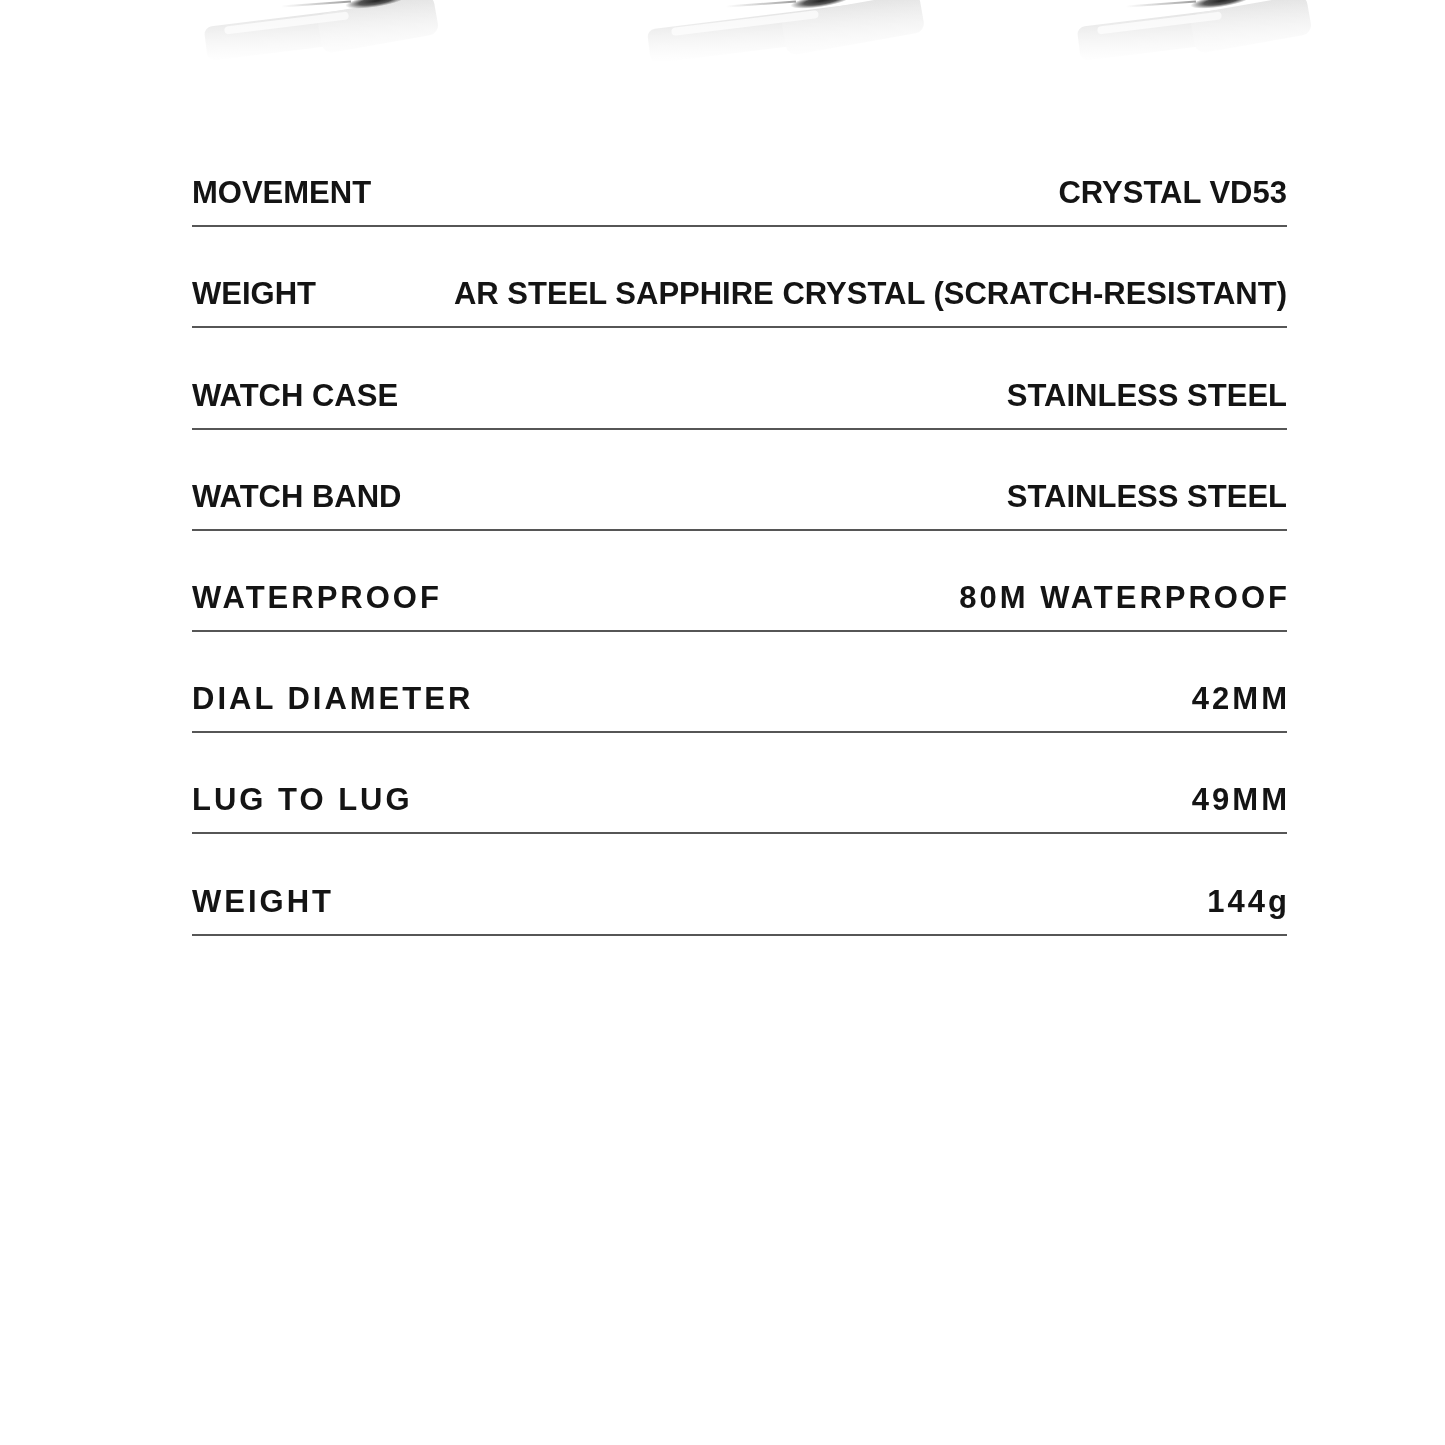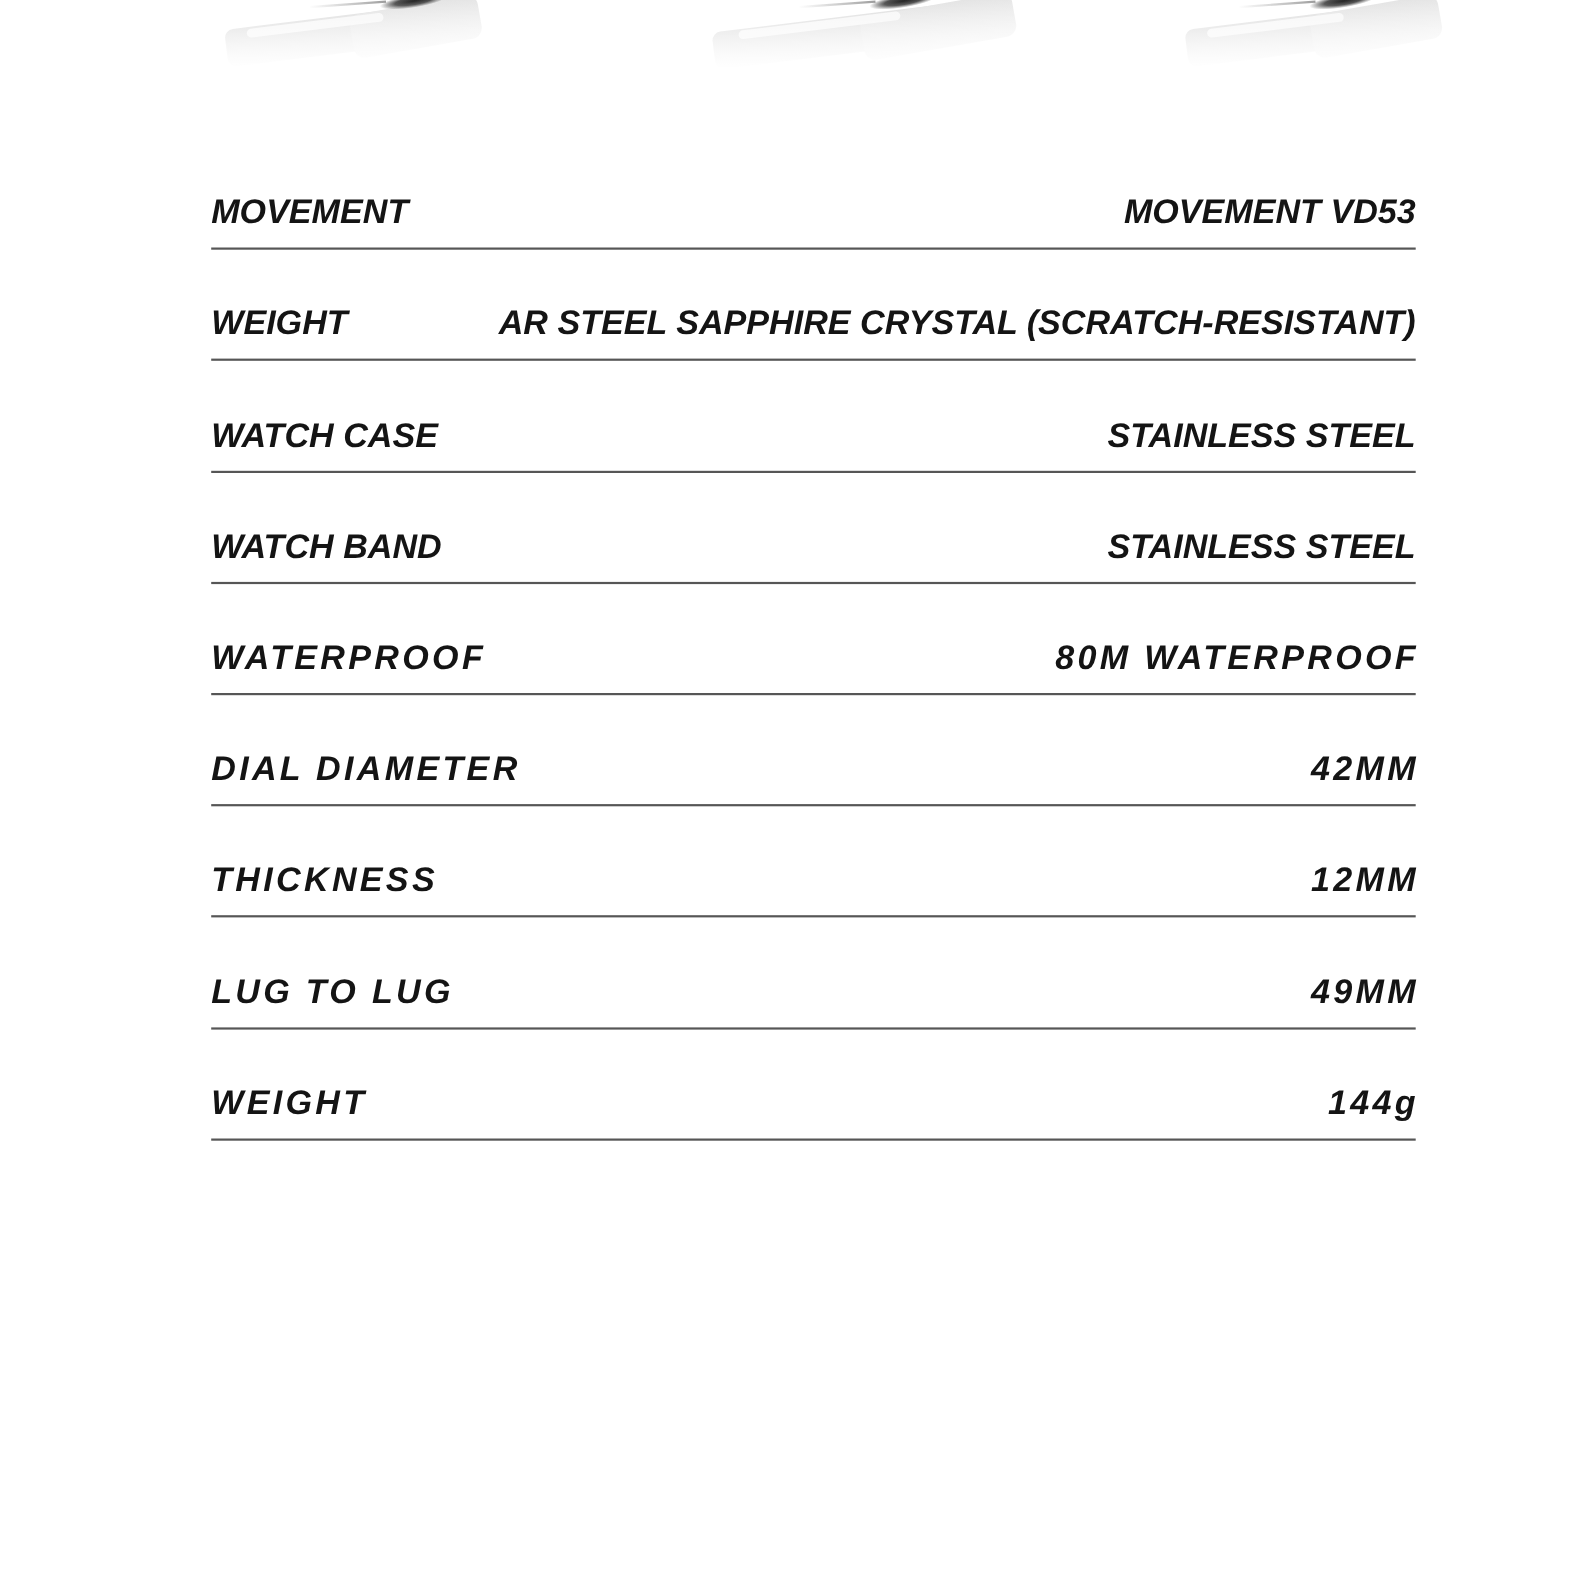--- a/index.html
+++ b/index.html
@@ -85,21 +85,20 @@
     justify-content: space-between;
     padding-bottom: 17px;
     border-bottom: 2px solid #565656;
   }
   .row .label, .row .value {
     font-size: 31px;
     font-weight: 700;
     line-height: 1;
     color: #141414;
     white-space: nowrap;
-    font-style: italic;
   }
   .row.spaced .label { letter-spacing: 3px; }
   .row.spaced .value { letter-spacing: 3px; margin-right: -3px; }
 </style>
 </head>
 <body>
 
 <div class="stage">
 
   <div class="photo-strip">
@@ -123,21 +122,21 @@
       <div class="f-links"></div>
       <div class="f-hair"></div>
       <div class="f-clasp"></div>
     </div>
     <div class="fade"></div>
   </div>
 
   <div class="spec-table">
     <div class="row">
       <span class="label">MOVEMENT</span>
-      <span class="value">MOVEMENT VD53</span>
+      <span class="value">CRYSTAL VD53</span>
     </div>
     <div class="row">
       <span class="label">WEIGHT</span>
       <span class="value">AR STEEL SAPPHIRE CRYSTAL (SCRATCH-RESISTANT)</span>
     </div>
     <div class="row">
       <span class="label">WATCH CASE</span>
       <span class="value">STAINLESS STEEL</span>
     </div>
     <div class="row">
@@ -146,24 +145,20 @@
     </div>
     <div class="row spaced">
       <span class="label">WATERPROOF</span>
       <span class="value">80M WATERPROOF</span>
     </div>
     <div class="row spaced">
       <span class="label">DIAL DIAMETER</span>
       <span class="value">42MM</span>
     </div>
     <div class="row spaced">
-      <span class="label">THICKNESS</span>
-      <span class="value">12MM</span>
-    </div>
-    <div class="row spaced">
       <span class="label">LUG TO LUG</span>
       <span class="value">49MM</span>
     </div>
     <div class="row spaced">
       <span class="label">WEIGHT</span>
       <span class="value">144g</span>
     </div>
   </div>
 
 </div>

